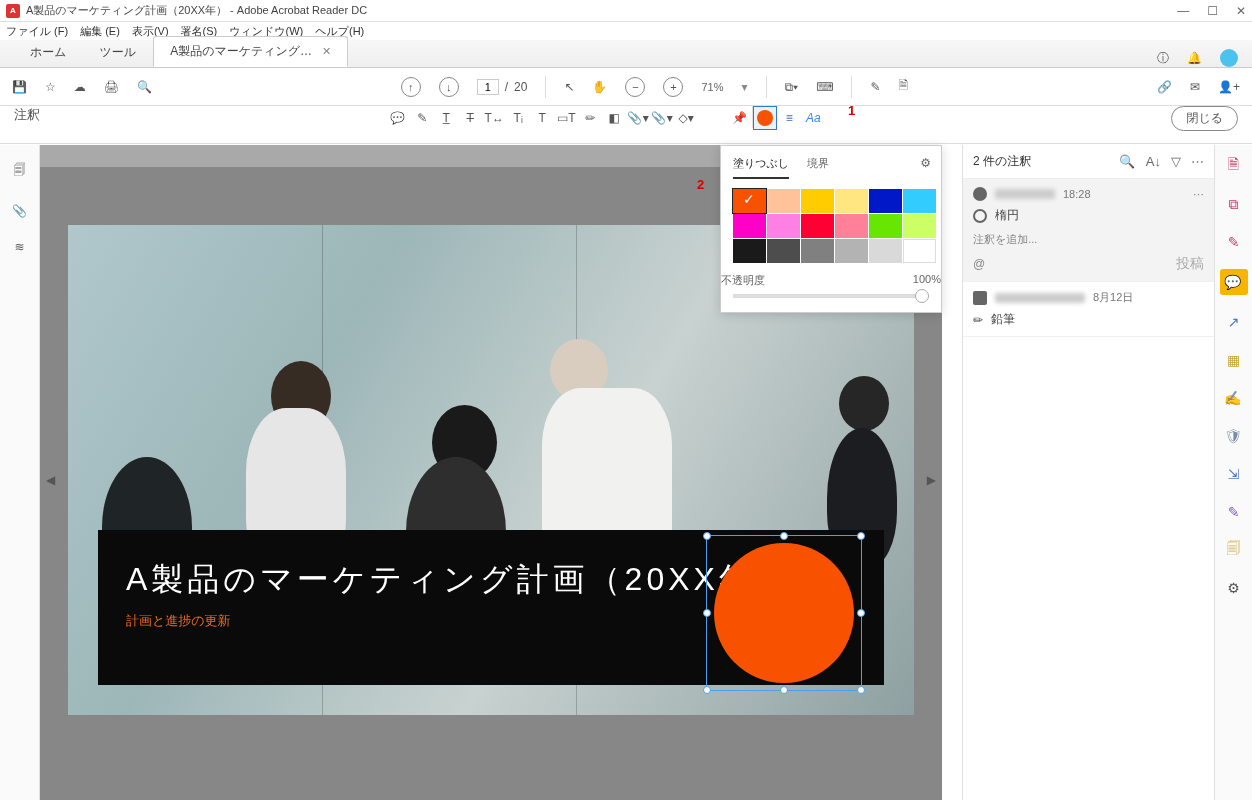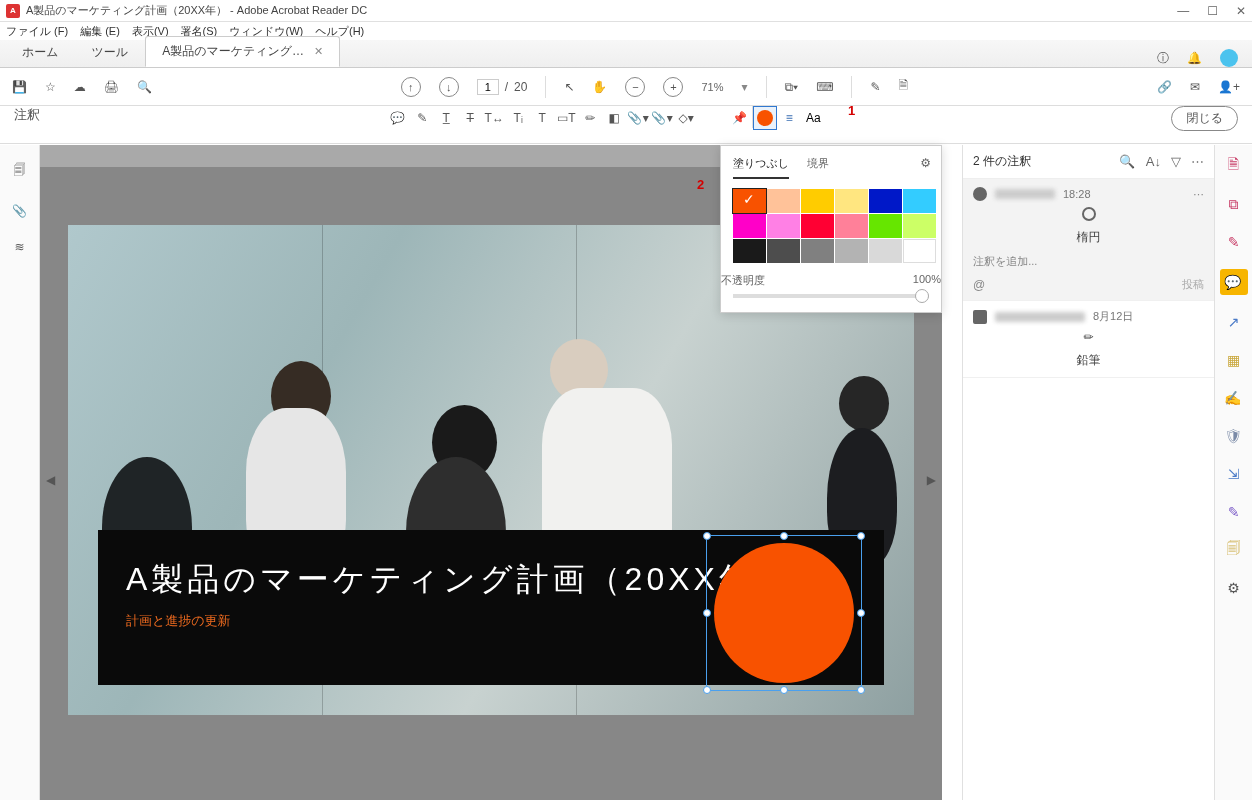--- a/index.html
+++ b/index.html
@@ -9,21 +9,21 @@
 .titlebar { height: 22px; display: flex; align-items: center; padding: 0 6px; border-bottom: 1px solid #e0e0e0; }
 .titlebar .pdf-icon { width: 14px; height: 14px; background: #d33; border-radius: 2px; margin-right: 6px; display:flex;align-items:center;justify-content:center;color:#fff;font-size:8px;font-weight:bold;}
 .titlebar .title { font-size: 11px; color: #444; }
 .win-controls { margin-left: auto; display: flex; gap: 18px; color: #666; }
 .win-controls span { cursor: default; }
 
 
 .menubar { height: 18px; display: flex; align-items: center; padding: 0 6px; gap: 12px; font-size: 11px; color: #333; }
 
 
-.tabbar { height: 28px; display: flex; align-items: flex-end; background: linear-gradient(#f7f7f7,#efefef); border-bottom: 1px solid #ccc; padding-left: 6px; gap: 0; }
+.tabbar { height: 28px; display: flex; align-items: flex-end; background: linear-gradient(#f7f7f7,#efefef); border-bottom: 1px solid #ccc; padding-left: 14px; gap: 0; }
 .tab { padding: 6px 16px; font-size: 12px; color: #444; border-right: 1px solid transparent; }
 .tab.active { background: #fff; border: 1px solid #ccc; border-bottom: 1px solid #fff; border-radius: 3px 3px 0 0; display:flex; align-items:center; gap:10px;}
 .tab .close { color:#888; font-size:11px; }
 .tabbar .right-icons { margin-left: auto; display: flex; align-items: center; gap: 18px; padding-right: 14px; color:#555; }
 .avatar { width:18px; height:18px; border-radius:50%; background:#4bc3ee; }
 
 
 .maintoolbar { height: 38px; border-bottom: 1px solid #ddd; display:flex; align-items:center; padding: 0 12px; gap:18px; color:#555; }
 .maintoolbar .sep { width:1px; height:22px; background:#ddd; }
 .maintoolbar .pagebox { display:flex; align-items:center; gap:6px; font-size:12px; }
@@ -86,25 +86,25 @@
 .comments-head .ct { font-size:12px; flex:1; }
 .comments-head .ic { color:#666; font-size:13px; }
 .pagegroup { background:#f2f2f2; padding:4px 10px; font-size:11px; color:#666; display:flex; }
 .pagegroup .pg-right { margin-left:auto; }
 .comment-item { padding:8px 10px; border-bottom:1px solid #f0f0f0; }
 .comment-item.sel { background:#f3f3f3; }
 .comment-item .row1 { display:flex; align-items:center; gap:8px; font-size:11px; color:#777; }
 .comment-item .blur { filter: blur(2px); background:#ccc; height:10px; width:60px; border-radius:2px; }
 .comment-item .shape { width:14px; height:14px; border:2px solid #666; border-radius:50%; }
 .comment-item .shape.fill { background:#666; }
-.comment-item .name { font-size:12px; color:#444; margin-top:6px; display:flex; align-items:center; gap:8px;flex-direction:column;}
+.comment-item .name { font-size:12px; color:#444; margin-top:6px; display:flex; align-items:center; gap:8px;}
 .comment-item .addc { font-size:11px; color:#888; margin-top:8px; }
 .comment-item .reply { display:flex; align-items:center; margin-top:8px; gap:6px; }
 .comment-item .reply .at { color:#888; }
-.comment-item .reply .post { margin-left:auto; color:#aaa; font-size:11px; }
+.comment-item .reply .post { margin-left:auto; color:#aaa; font-size:14px; }
 .comment-item .more { margin-left:auto; color:#888; }
 
 
 .popover { position:absolute; left:720px; top:145px; width:222px; background:#fff; border:1px solid #ccc; box-shadow:0 2px 10px rgba(0,0,0,.15); z-index:50; padding-bottom:14px; }
 .popover .tabs { display:flex; gap:18px; padding:10px 12px 0; font-size:11px; color:#666; }
 .popover .tabs .t { padding-bottom:6px; }
 .popover .tabs .t.active { color:#222; border-bottom:2px solid #333; }
 .popover .gear { position:absolute; right:10px; top:10px; color:#666; }
 .swatches { display:grid; grid-template-columns: repeat(6, 33px); gap:1px; padding:10px 12px 4px; }
 .sw { width:33px; height:24px; position:relative; }
@@ -204,21 +204,21 @@
   <span class="tool-icon">📎▾</span>
   <span class="tool-icon">📎▾</span>
   <span class="tool-icon">◇▾</span>
   <span style="width:30px;"></span>
   <span class="tool-icon" style="color:#bbb;">📌</span>
   <div class="sep" style="width:1px;height:22px;background:#ddd;"></div>
   <span class="tool-icon active-color">
       <span class="color-circle"></span>
     </span>
   <span class="tool-icon" style="color:#3b6fb3;">≡</span>
-  <span class="tool-icon" style="color:#000000;">Aa</span>
+  <span class="tool-icon" style="color:#3b82f6;font-style:italic;">Aa</span>
   <span class="closebtn">閉じる</span>
 </div>
 
 <div class="callout" style="left:848px; top:103px;">1</div>
 <div class="callout" style="left:697px; top:177px;">2</div>
 
 <div class="leftrail">
   <span>🗐</span>
   <span>📎</span>
   <span>≋</span>

